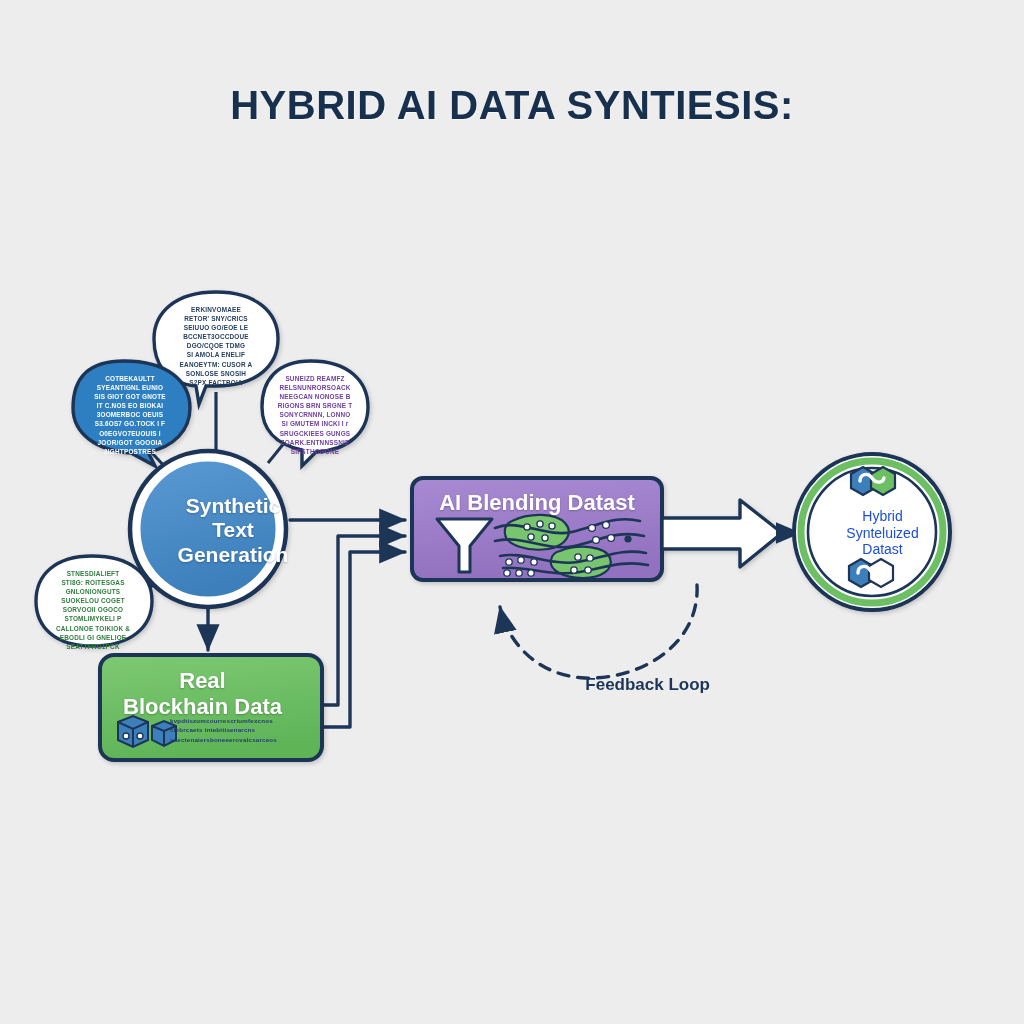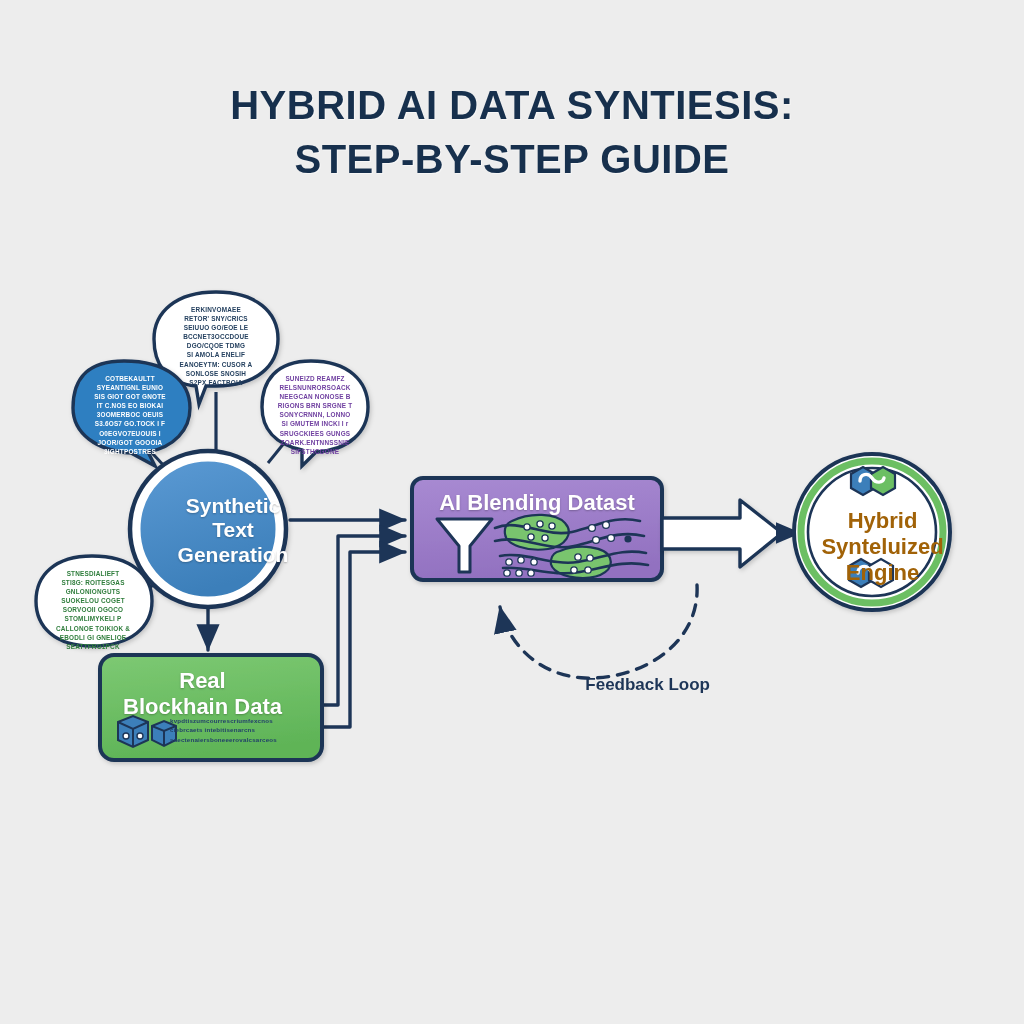--- a/index.html
+++ b/index.html
@@ -34,22 +34,22 @@
     font-weight:bold; line-height:1.16;
     text-shadow:0 1px 2px rgba(0,0,0,.25);
     pointer-events:none;
   }
   #lbl-synth { left:143px; top:494px; width:180px; font-size:21px; }
   #lbl-green { left:95px; top:668px; width:215px; font-size:22px; }
   #lbl-purple{ left:412px; top:490px; width:250px; font-size:22px; }
 
   #lbl-hybrid {
     position:absolute; left:790px; top:508px; width:185px;
-    text-align:center; color:#a16207; font-weight:bold;
-    font-size:22px; line-height:1.18;
+    text-align:center; color:#1d4ed8; font-weight:normal;
+    font-size:14px; line-height:1.18;
   }
   #lbl-feedback {
     position:absolute; left:500px; top:675px; width:210px;
     text-align:right; color:#1d3557; font-weight:bold; font-size:17px;
   }
 
   
   .micro { position:absolute; pointer-events:none; }
   .micro span {
     display:block; font-size:6.4px; font-weight:bold;
@@ -64,21 +64,20 @@
   #micro-green-box { left:170px; top:716px; width:150px; }
   #micro-green-box span { font-size:6.2px; text-align:left; line-height:1.5; color:#22406a; }
 </style>
 </head>
 <body>
 
 <div id="stage">
 
   <div id="title">
     <span class="l1">HYBRID AI DATA SYNTIESIS:</span>
-    <span class="l2">STEP-BY-STEP GUIDE</span>
   </div>
 
   <svg class="layer" viewBox="0 0 1024 1024">
     <defs>
       <marker id="ah" markerWidth="9" markerHeight="9" refX="7.4" refY="3.2" orient="auto" markerUnits="strokeWidth">
         <path d="M0,0 L7.6,3.2 L0,6.4 z" fill="#1d3557"></path>
       </marker>
       <marker id="ahs" markerWidth="10" markerHeight="10" refX="7.6" refY="3.4" orient="auto" markerUnits="strokeWidth">
         <path d="M0,0 L8,3.4 L0,6.8 z" fill="#1d3557"></path>
       </marker>
@@ -260,21 +259,21 @@
     <span>Synthetic</span><br>
     <span>Text</span><br>
     <span>Generation</span>
   </div>
 
   <div class="node-label" id="lbl-purple">AI Blending Datast</div>
 
   <div id="lbl-hybrid">
     <span>Hybrid</span><br>
     <span>Synteluized</span><br>
-    <span>Engine</span>
+    <span>Datast</span>
   </div>
 
   <div id="lbl-feedback">Feedback Loop</div>
 
   <div class="micro navy" id="m-top" style="left:162px; top:305px; width:108px;">
       <span>ERKINVOMAEE</span>
       <span>RETOR' SNY/CRICS</span>
       <span>SEIUUO GO/EOE LE</span>
       <span>BCCNET3OCCDOUE</span>
       <span>DGO/CQOE TDMG</span>

